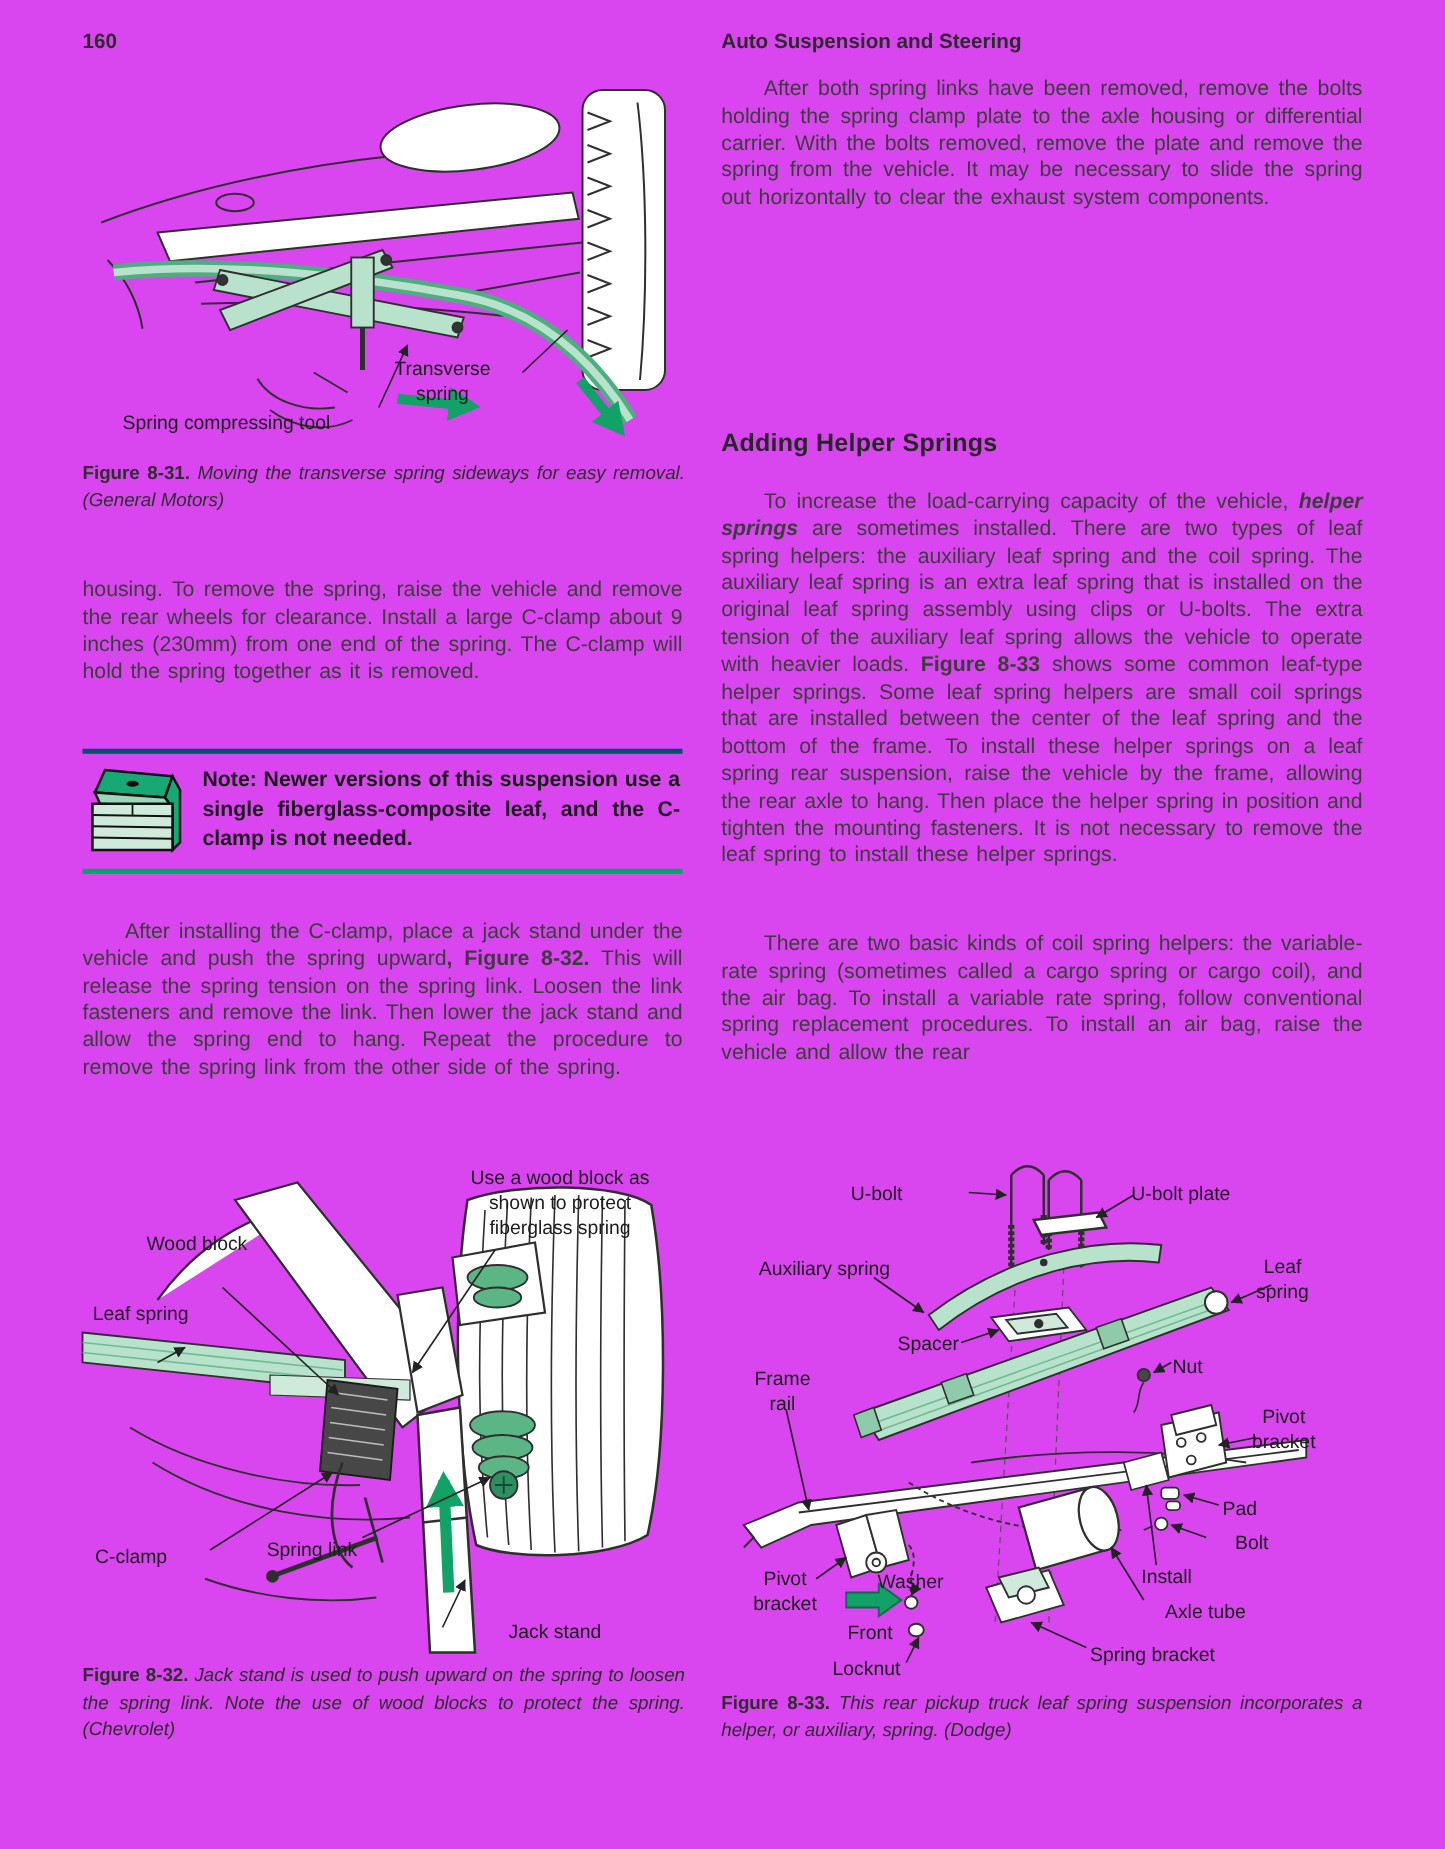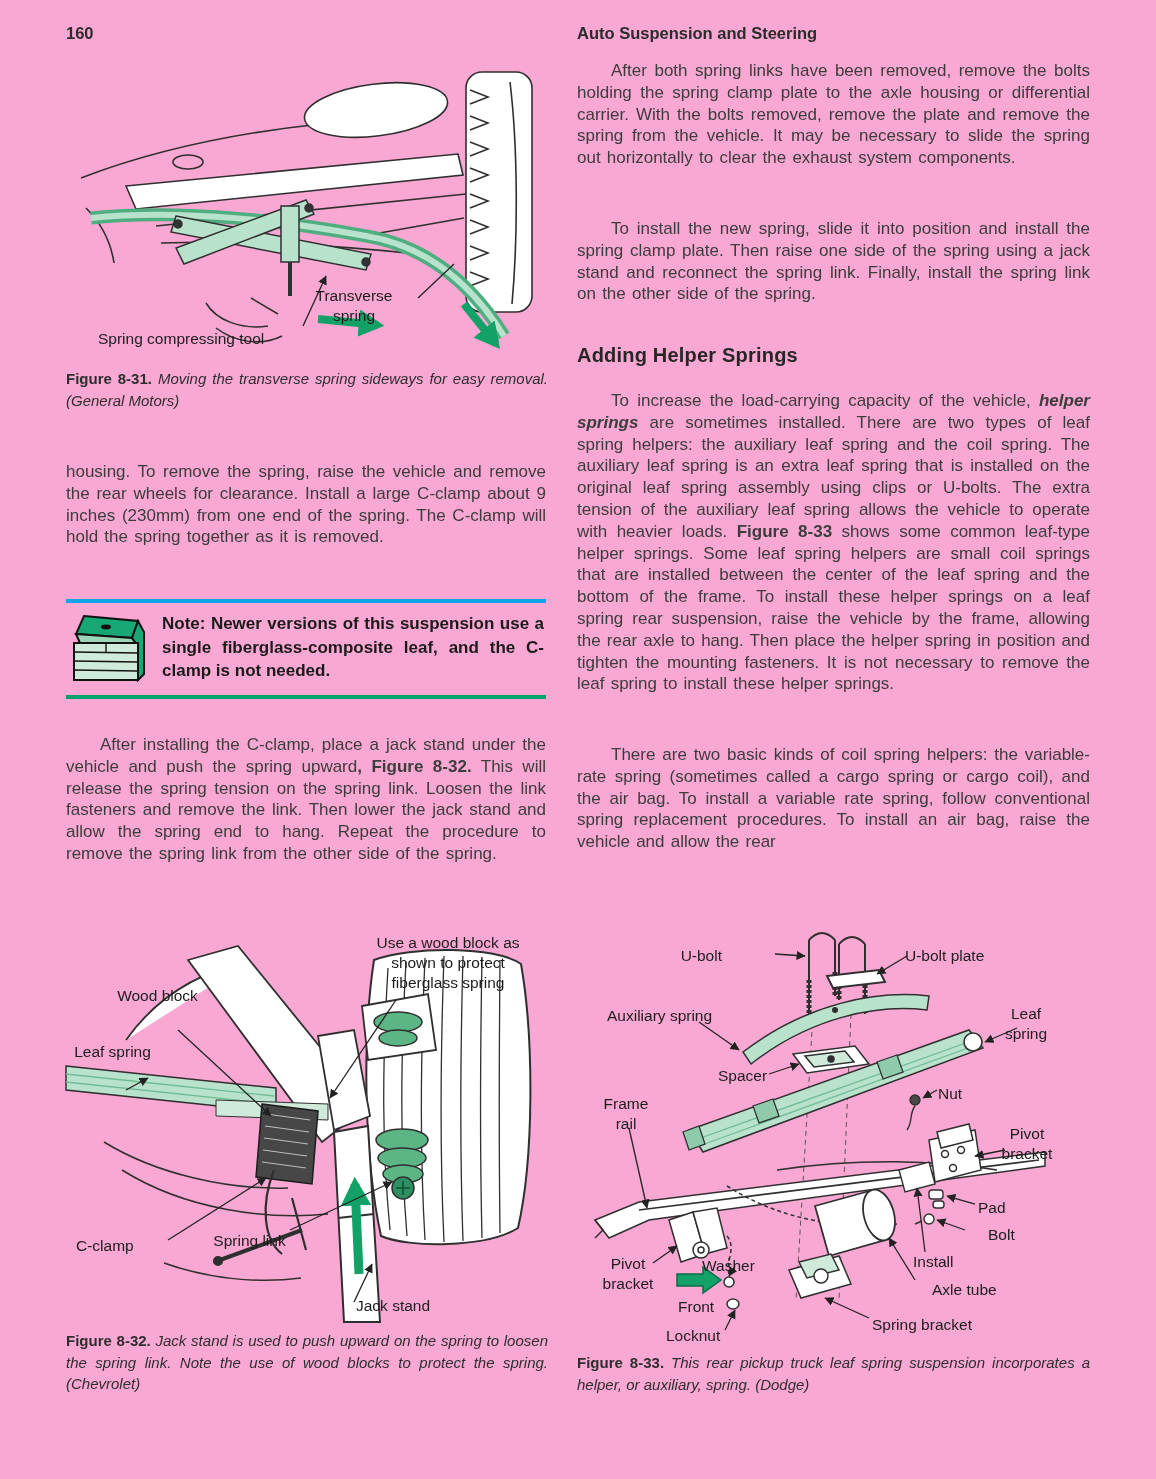--- a/index.html
+++ b/index.html
@@ -1,32 +1,32 @@
 <!DOCTYPE html>
 <html><head>
 <meta charset="utf-8">
 <style>
   html,body{margin:0;padding:0;background:#ffffff;}
-  .page{position:relative;width:1156px;height:1479px;background:#f9a8d4;overflow:hidden;
+  .page{position:relative;width:1156px;height:1479px;background:#d946ef;overflow:hidden;
         font-family:"Liberation Sans", sans-serif;text-decoration:underline;}
   .abs{position:absolute;}
   .hdr{font-weight:bold;font-size:16.5px;color:#2b2b2b;}
   .para{position:absolute;font-size:17px;line-height:21.8px;color:#3c3c3c;text-align:justify;
         word-spacing:1.5px;}
   .para .b{font-weight:bold;}
   .para .bi{font-weight:bold;font-style:italic;}
   .indent{text-indent:34px;}
   .heading{position:absolute;font-weight:bold;font-size:20px;letter-spacing:0.2px;color:#262626;}
   .caption{position:absolute;font-size:15px;font-style:italic;line-height:21.5px;color:#2e2e2e;
            text-align:justify;}
   .caption b{font-style:normal;font-weight:bold;}
   .label{position:absolute;font-size:15.5px;line-height:20px;color:#1c1c1c;}
   .lc{text-align:center;}
   .lr{text-align:right;}
-  .notebox{position:absolute;border-top:4px solid #0ea5e9;border-bottom:4px solid #00a36c;}
+  .notebox{position:absolute;border-top:4px solid #0c4a6e;border-bottom:4px solid #00a36c;}
   .notetext{position:absolute;font-weight:bold;font-size:17px;line-height:23.5px;color:#1a1a1a;
             text-align:justify;}
   svg{position:absolute;overflow:visible;}
 </style>
 </head>
 <body>
 
 <div class="page">
 
   <div class="abs hdr" style="left:66px;top:24px;">160</div>
@@ -184,28 +184,27 @@
       <line x1="102" y1="322" x2="200" y2="260" marker-end="url(#ab2)"></line>
       <line x1="224" y1="312" x2="326" y2="264" marker-end="url(#ab2)"></line>
       <line x1="288" y1="384" x2="306" y2="346" marker-end="url(#ab2)"></line>
     </g>
   </svg>
   <div class="label lc" style="left:372px;top:933px;width:152px;">Use a wood block as shown to protect fiberglass spring</div>
   <div class="label lc" style="left:110px;top:986px;width:95px;">Wood block</div>
   <div class="label lc" style="left:70px;top:1042px;width:85px;">Leaf spring</div>
   <div class="label" style="left:76px;top:1236px;width:90px;">C-clamp</div>
   <div class="label lc" style="left:212px;top:1231px;width:75px;">Spring link</div>
-  <div class="label" style="left:356px;top:1296px;width:110px;">Jack stand</div>
+  <div class="label" style="left:371px;top:1296px;width:110px;text-align:right;">Jack stand</div>
   <div class="caption" style="left:66px;top:1330px;width:482px;">
     <b>Figure 8-32.</b>
     <span>Jack stand is used to push upward on the spring to loosen the spring link. Note the use of wood blocks to protect the spring. (Chevrolet)</span>
   </div>
 
   <div class="para indent" style="left:577px;top:60px;width:513px;">After both spring links have been removed, remove the bolts holding the spring clamp plate to the axle housing or differential carrier. With the bolts removed, remove the plate and remove the spring from the vehicle. It may be necessary to slide the spring out horizontally to clear the exhaust system components.</div>
-  <div class="para indent" style="left:577px;top:218px;width:513px;">To install the new spring, slide it into position and install the spring clamp plate. Then raise one side of the spring using a jack stand and reconnect the spring link. Finally, install the spring link on the other side of the spring.</div>
 
   <div class="heading" style="left:577px;top:344px;">Adding Helper Springs</div>
 
   <div class="para indent" style="left:577px;top:390px;width:513px;">
     <span>To increase the load-carrying capacity of the vehicle, </span><span class="bi">helper springs</span><span> are sometimes installed. There are two types of leaf spring helpers: the auxiliary leaf spring and the coil spring. The auxiliary leaf spring is an extra leaf spring that is installed on the original leaf spring assembly using clips or U-bolts. The extra tension of the auxiliary leaf spring allows the vehicle to operate with heavier loads. </span><span class="b">Figure 8-33</span><span> shows some common leaf-type helper springs. Some leaf spring helpers are small coil springs that are installed between the center of the leaf spring and the bottom of the frame. To install these helper springs on a leaf spring rear suspension, raise the vehicle by the frame, allowing the rear axle to hang. Then place the helper spring in position and tighten the mounting fasteners. It is not necessary to remove the leaf spring to install these helper springs.</span>
   </div>
 
   <div class="para indent" style="left:577px;top:744px;width:513px;">There are two basic kinds of coil spring helpers: the variable-rate spring (sometimes called a cargo spring or cargo coil), and the air bag. To install a variable rate spring, follow conventional spring replacement procedures. To install an air bag, raise the vehicle and allow the rear</div>
 
   <svg style="left:577px;top:918px;" width="513" height="428" viewBox="0 0 513 428">

